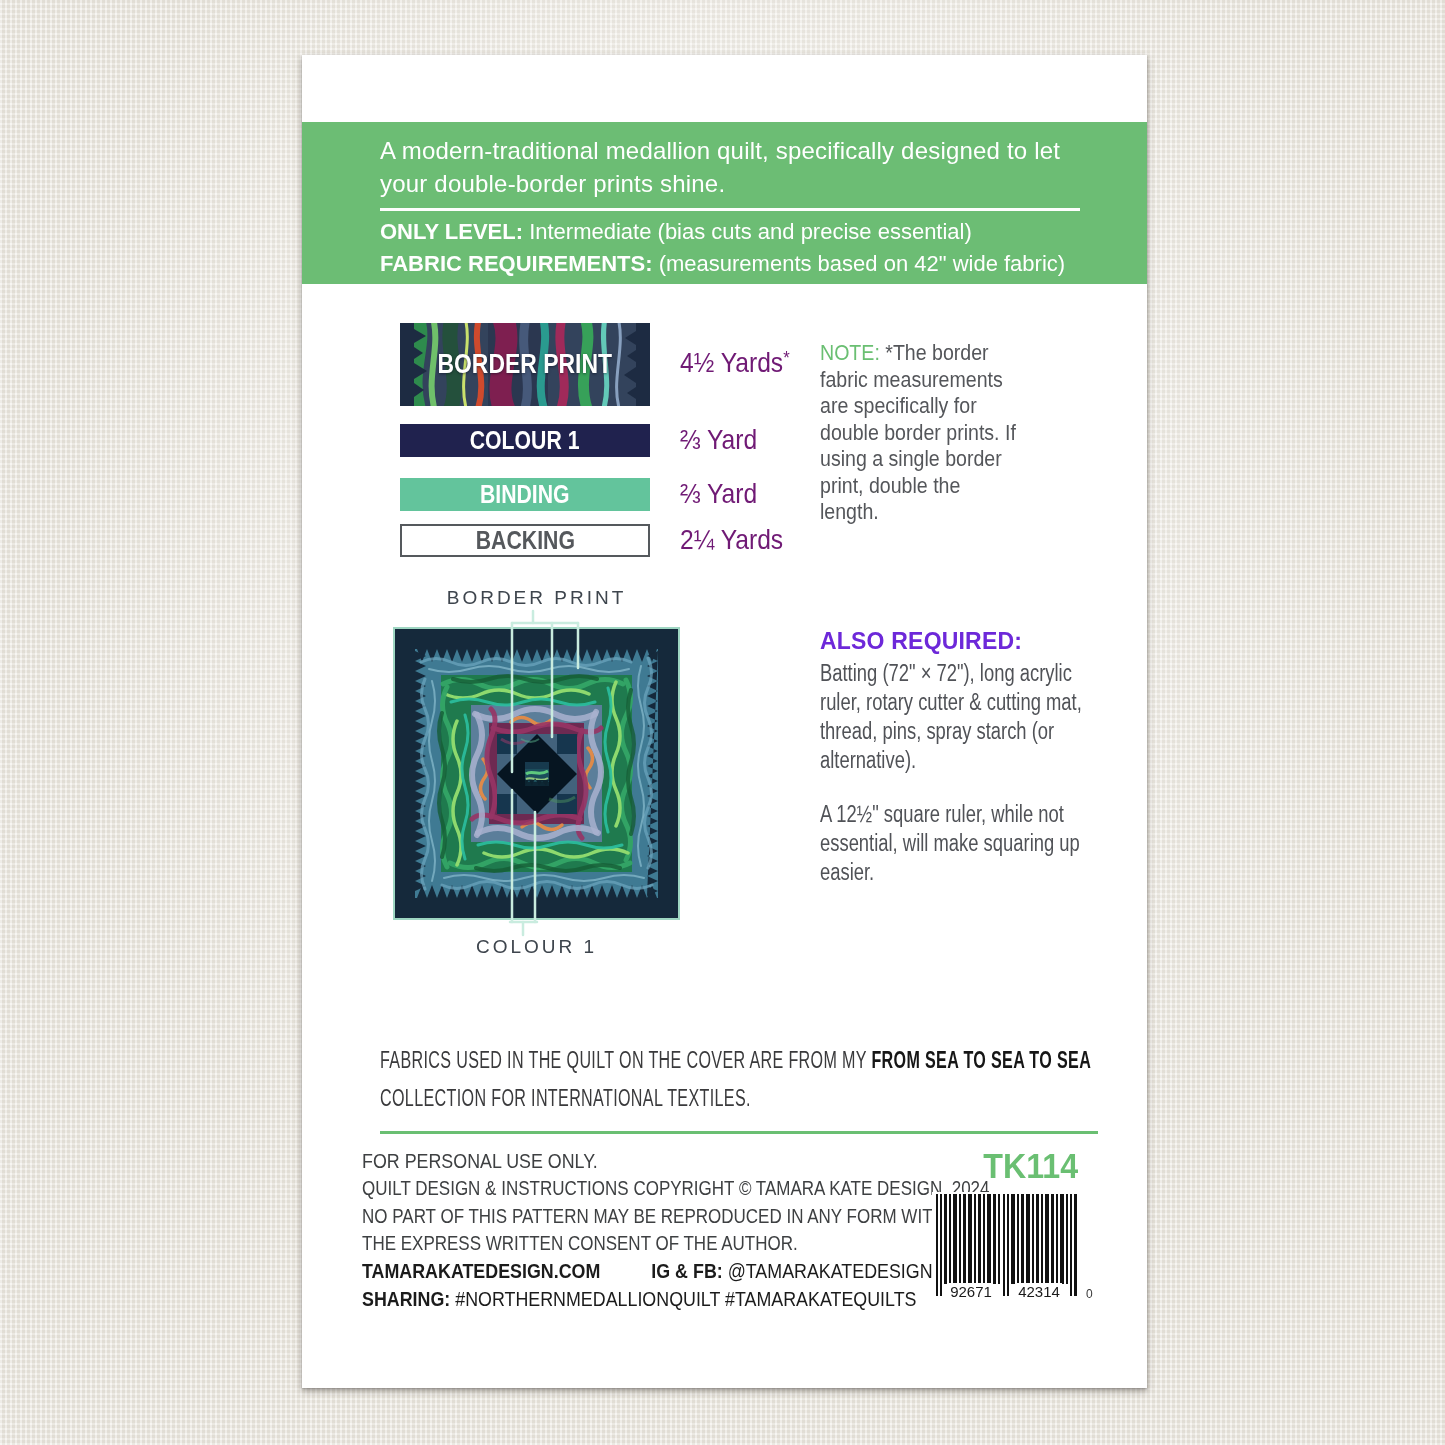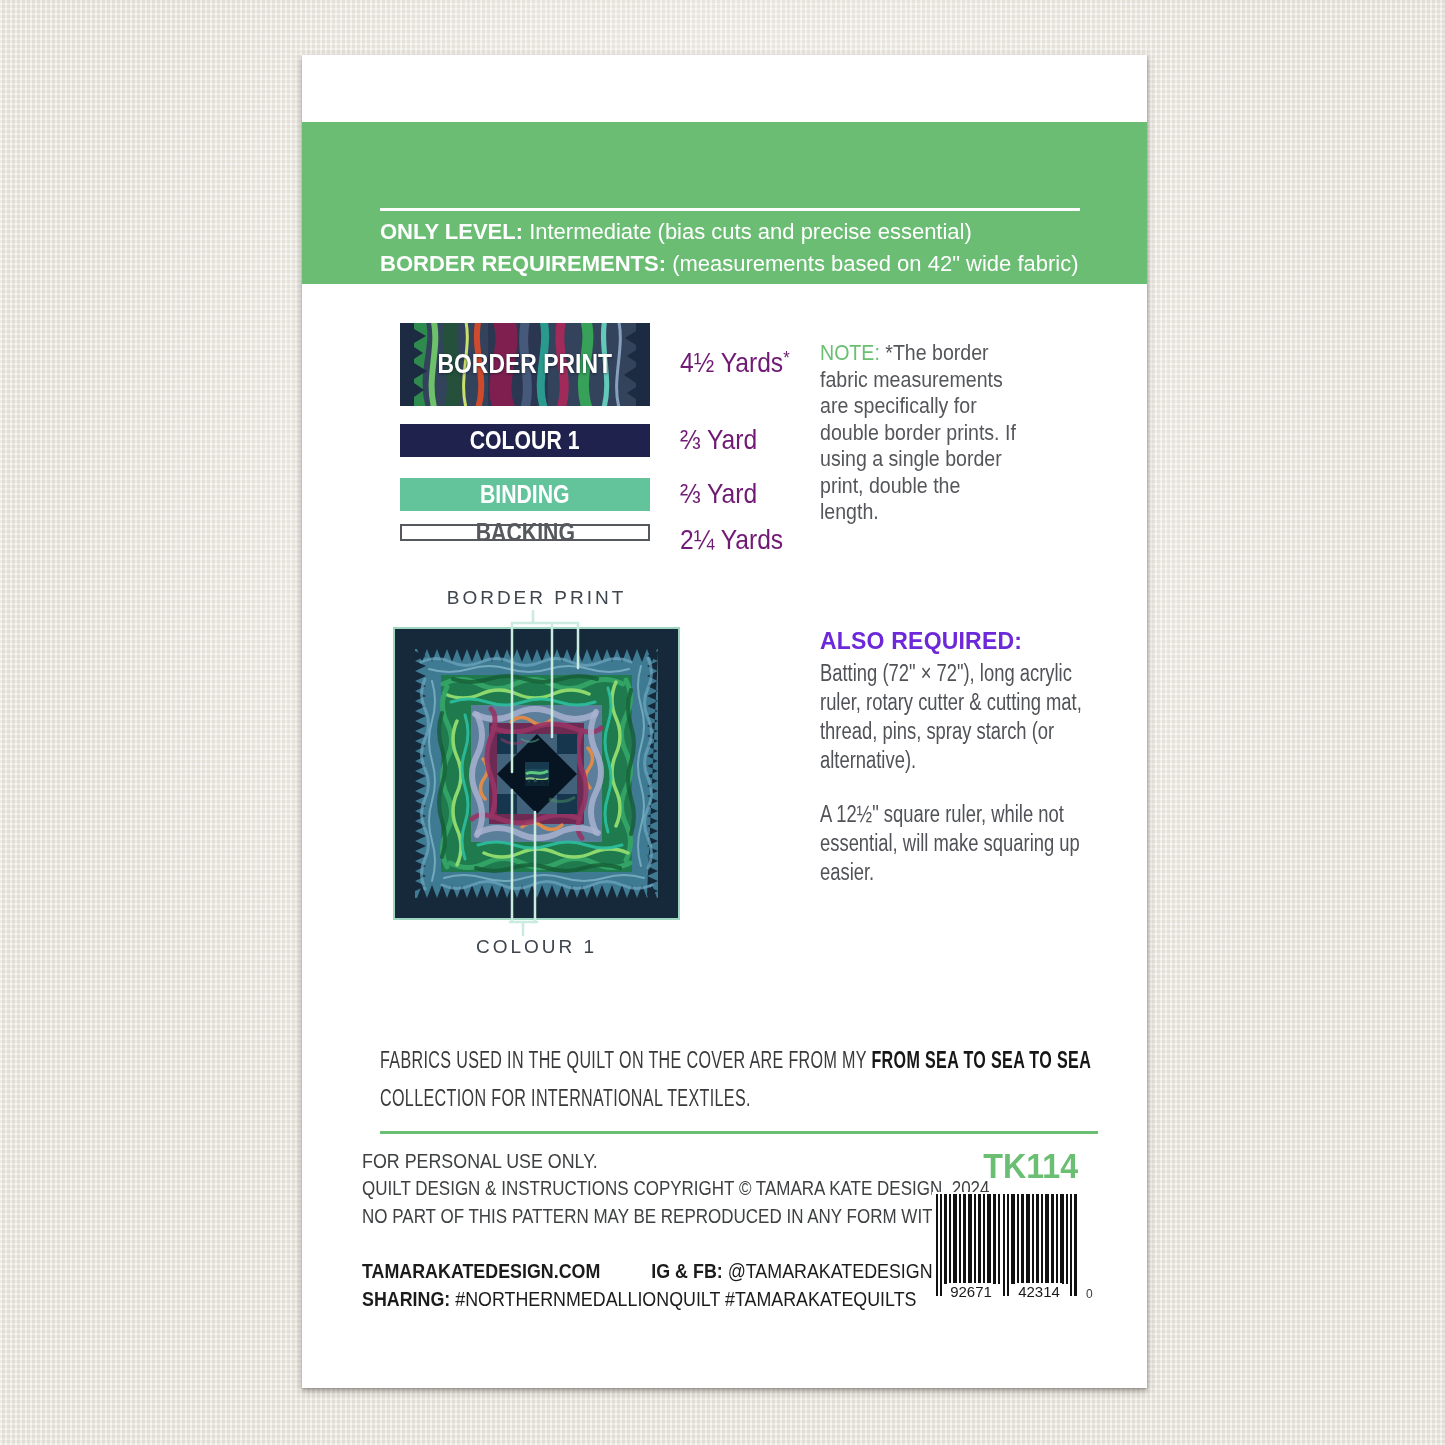--- a/index.html
+++ b/index.html
@@ -23,21 +23,21 @@
   .band .row1{top:97px;}
   .band .row2{top:129px;}
 
   
   .swatch{position:absolute;left:98px;width:250px;display:flex;align-items:center;justify-content:center;}
   .swatch .lab{font-weight:700;font-size:25px;color:#fff;display:inline-block;transform:scaleX(.85);white-space:nowrap;}
   .sw1{top:268px;height:83px;}
   .sw1 .lab{text-shadow:0 1px 3px rgba(10,15,30,.55);font-size:27px;}
   .sw2{top:369px;height:33px;background:#20224e;}
   .sw3{top:423px;height:33px;background:#63c49c;}
-  .sw4{top:469px;height:17px;background:#fff;border:2px solid #55595d;box-sizing:border-box;}
+  .sw4{top:469px;height:33px;background:#fff;border:2px solid #55595d;box-sizing:border-box;}
   .sw4 .lab{color:#55585c;}
   .yard{position:absolute;left:378px;font-size:28px;color:#701a75;white-space:nowrap;}
   .yard .in{display:inline-block;transform:scaleX(.88);transform-origin:0 50%;}
   .yard sup{font-size:19px;vertical-align:8px;}
   .yd1{top:292px;}.yd2{top:369px;}.yd3{top:423px;}.yd4{top:469px;}
 
   
   .note{position:absolute;left:518px;top:285px;width:230px;font-size:22.5px;line-height:26.5px;color:#54565a;
     transform:scaleX(.87);transform-origin:0 0;}
   .note .nl{color:#6abf72;}
@@ -78,23 +78,27 @@
   .barcode{position:absolute;left:630px;top:1137px;}
   .bc0{position:absolute;left:784px;top:1232px;font-size:12px;color:#3a3a3a;}
 </style>
 </head>
 <body>
 
 <div class="page">
   <div class="card">
 
     <div class="band">
+      <div class="intro">
+        <span>A modern-traditional medallion quilt, specifically designed to let</span><br>
+        <span>your double-border prints shine.</span>
+      </div>
       <div class="divider"></div>
       <div class="row row1"><b>ONLY LEVEL:</b><span> Intermediate (bias cuts and precise essential)</span></div>
-      <div class="row row2"><b>BORDER REQUIREMENTS:</b><span> (measurements based on 42" wide fabric)</span></div>
+      <div class="row row2"><b>FABRIC REQUIREMENTS:</b><span> (measurements based on 42" wide fabric)</span></div>
     </div>
 
     <div class="swatch sw1">
       <svg width="250" height="83" viewBox="0 0 250 83" preserveAspectRatio="none" style="position:absolute;left:0;top:0;">
         <rect x="0" y="0" width="250" height="83" fill="#33435c"></rect>
         <rect x="88" y="0" width="60" height="83" fill="#2b3750"></rect>
         <path d="M18,-5 C28,20 8,48 20,88" stroke="#2e8b4d" stroke-width="13" fill="none"></path>
         <path d="M33,-5 C41,25 25,55 35,88" stroke="#6fc06a" stroke-width="6" fill="none"></path>
         <path d="M52,-5 C44,25 62,58 50,88" stroke="#24503c" stroke-width="15" fill="none"></path>
         <path d="M65,-5 C73,22 57,58 67,88" stroke="#c9e06c" stroke-width="3" fill="none"></path>
@@ -207,20 +211,21 @@
     </div>
 
     <div class="fabrics">
       <span>FABRICS USED IN THE QUILT ON THE COVER ARE FROM MY </span><b>FROM SEA TO SEA TO SEA</b><span> COLLECTION FOR INTERNATIONAL TEXTILES.</span>
     </div>
 
     <div class="rule"></div>
     <div class="fline f1"><span class="in">FOR PERSONAL USE ONLY.</span></div>
     <div class="fline f2"><span class="in">QUILT DESIGN &amp; INSTRUCTIONS COPYRIGHT © TAMARA KATE DESIGN, 2024.</span></div>
     <div class="fline f3"><span class="in">NO PART OF THIS PATTERN MAY BE REPRODUCED IN ANY FORM WITHOUT</span></div>
+    <div class="fline f4"><span class="in">THE EXPRESS WRITTEN CONSENT OF THE AUTHOR.</span></div>
     <div class="fline f5">
       <span class="in"><b>TAMARAKATEDESIGN.COM</b><span class="gap"></span><b>IG &amp; FB: </b><span>@TAMARAKATEDESIGN</span></span>
     </div>
     <div class="fline f6">
       <span class="in"><b>SHARING: </b><span>#NORTHERNMEDALLIONQUILT  #TAMARAKATEQUILTS</span></span>
     </div>
 
     <div class="sku">TK114</div>
 
     <svg class="barcode" width="148" height="115" viewBox="0 0 148 115">

